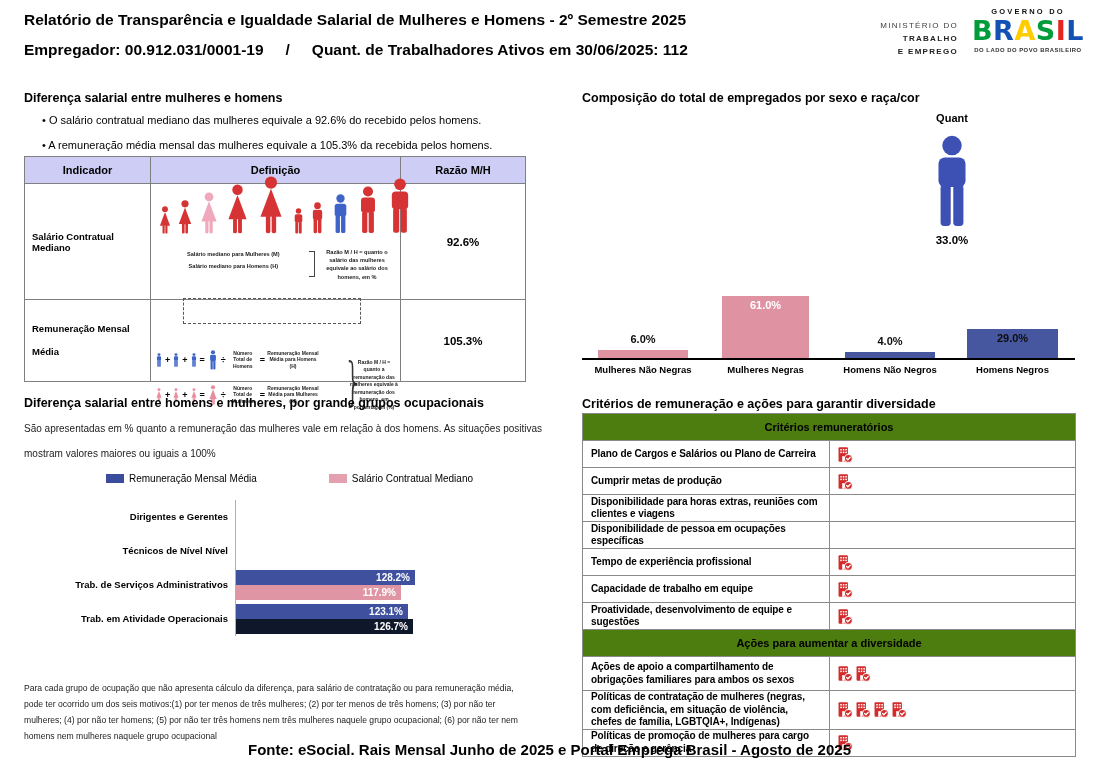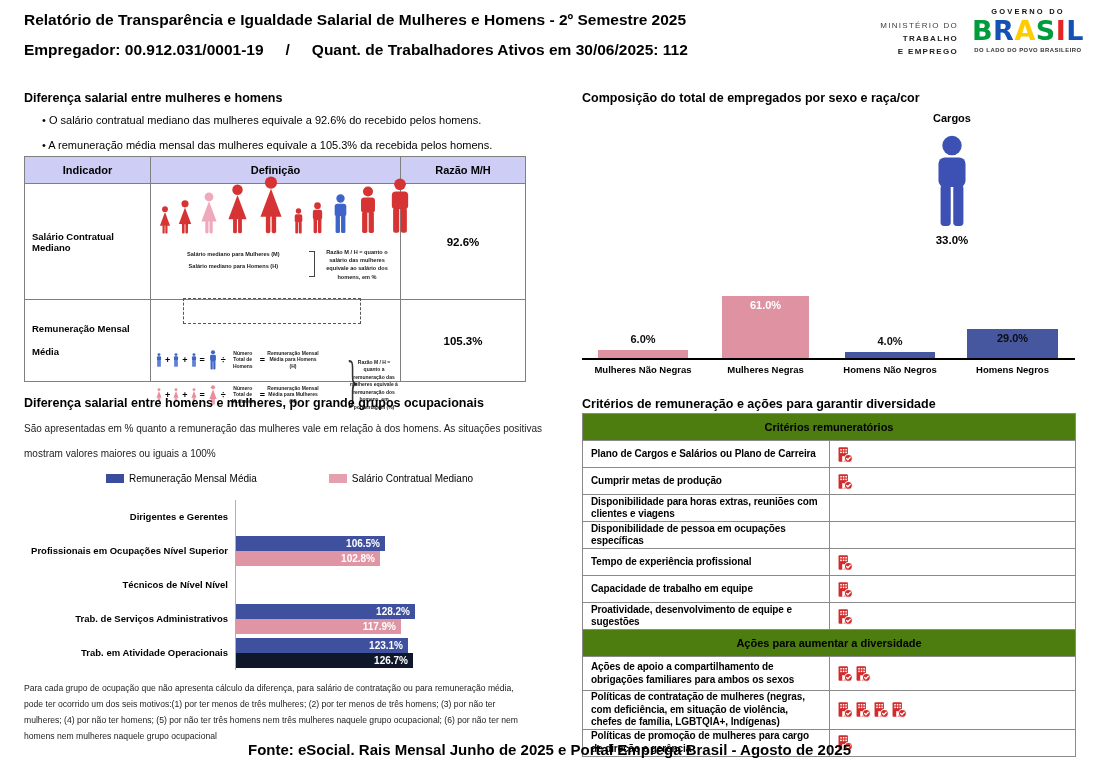--- a/index.html
+++ b/index.html
@@ -304,31 +304,20 @@
       </span>
       <span class="item">
         <span class="swatch" style="background:#e4a0ae"></span>
         <span>Salário Contratual Mediano</span>
       </span>
     </div>
   <div class="abs hchart" id="hchart">
       <div class="hgroup">
         <div class="hcat">Dirigentes e Gerentes</div>
         <div class="hplot"></div>
-      </div>
-      <div class="hgroup">
-        <div class="hcat">Profissionais em Ocupações Nível Superior</div>
-        <div class="hplot">
-          <div class="hbar top" style="width:149px;background:#3e509e">
-            <span class="val">106.5%</span>
-          </div>
-          <div class="hbar bot" style="width:144px;background:#e095a4">
-            <span class="val">102.8%</span>
-          </div>
-        </div>
       </div>
       <div class="hgroup">
         <div class="hcat">Técnicos de Nível Nível</div>
         <div class="hplot"></div>
       </div>
       <div class="hgroup">
         <div class="hcat">Trab. de Serviços Administrativos</div>
         <div class="hplot">
           <div class="hbar top" style="width:179px;background:#3e509e">
             <span class="val">128.2%</span>
@@ -347,21 +336,21 @@
           <div class="hbar bot" style="width:177px;background:#0f172a">
             <span class="val">126.7%</span>
           </div>
         </div>
       </div>
     </div>
   <div class="abs footnote">Para cada grupo de ocupação que não apresenta cálculo da diferença, para salário de contratação ou para remuneração média, pode ter ocorrido um dos seis motivos:(1) por ter menos de três mulheres; (2) por ter menos de três homens; (3) por não ter mulheres; (4) por não ter homens; (5) por não ter três homens nem três mulheres naquele grupo ocupacional; (6) por não ter nem homens nem mulheres naquele grupo ocupacional</div>
 
   <div class="abs h2 sec3-title">Composição do total de empregados por sexo e raça/cor</div>
   <div class="abs comp-group comp-h">
-    <div class="comp-label">Cargos</div>
+    <div class="comp-label">Quant</div>
     <div class="comp-icon" id="icon-man">
         <svg width="54" height="93" viewBox="0 0 24 44" xmlns="http://www.w3.org/2000/svg">
           <circle cx="12" cy="5" r="4.6" fill="#3d51b5"></circle>
           <rect x="5.6" y="10.6" width="12.8" height="14" rx="3" fill="#3d51b5"></rect>
           <rect x="6.6" y="23.5" width="4.8" height="19.5" rx="1.6" fill="#3d51b5"></rect>
           <rect x="12.6" y="23.5" width="4.8" height="19.5" rx="1.6" fill="#3d51b5"></rect>
         </svg>
       </div>
     <div class="comp-pct">33.0%</div>
   </div>

